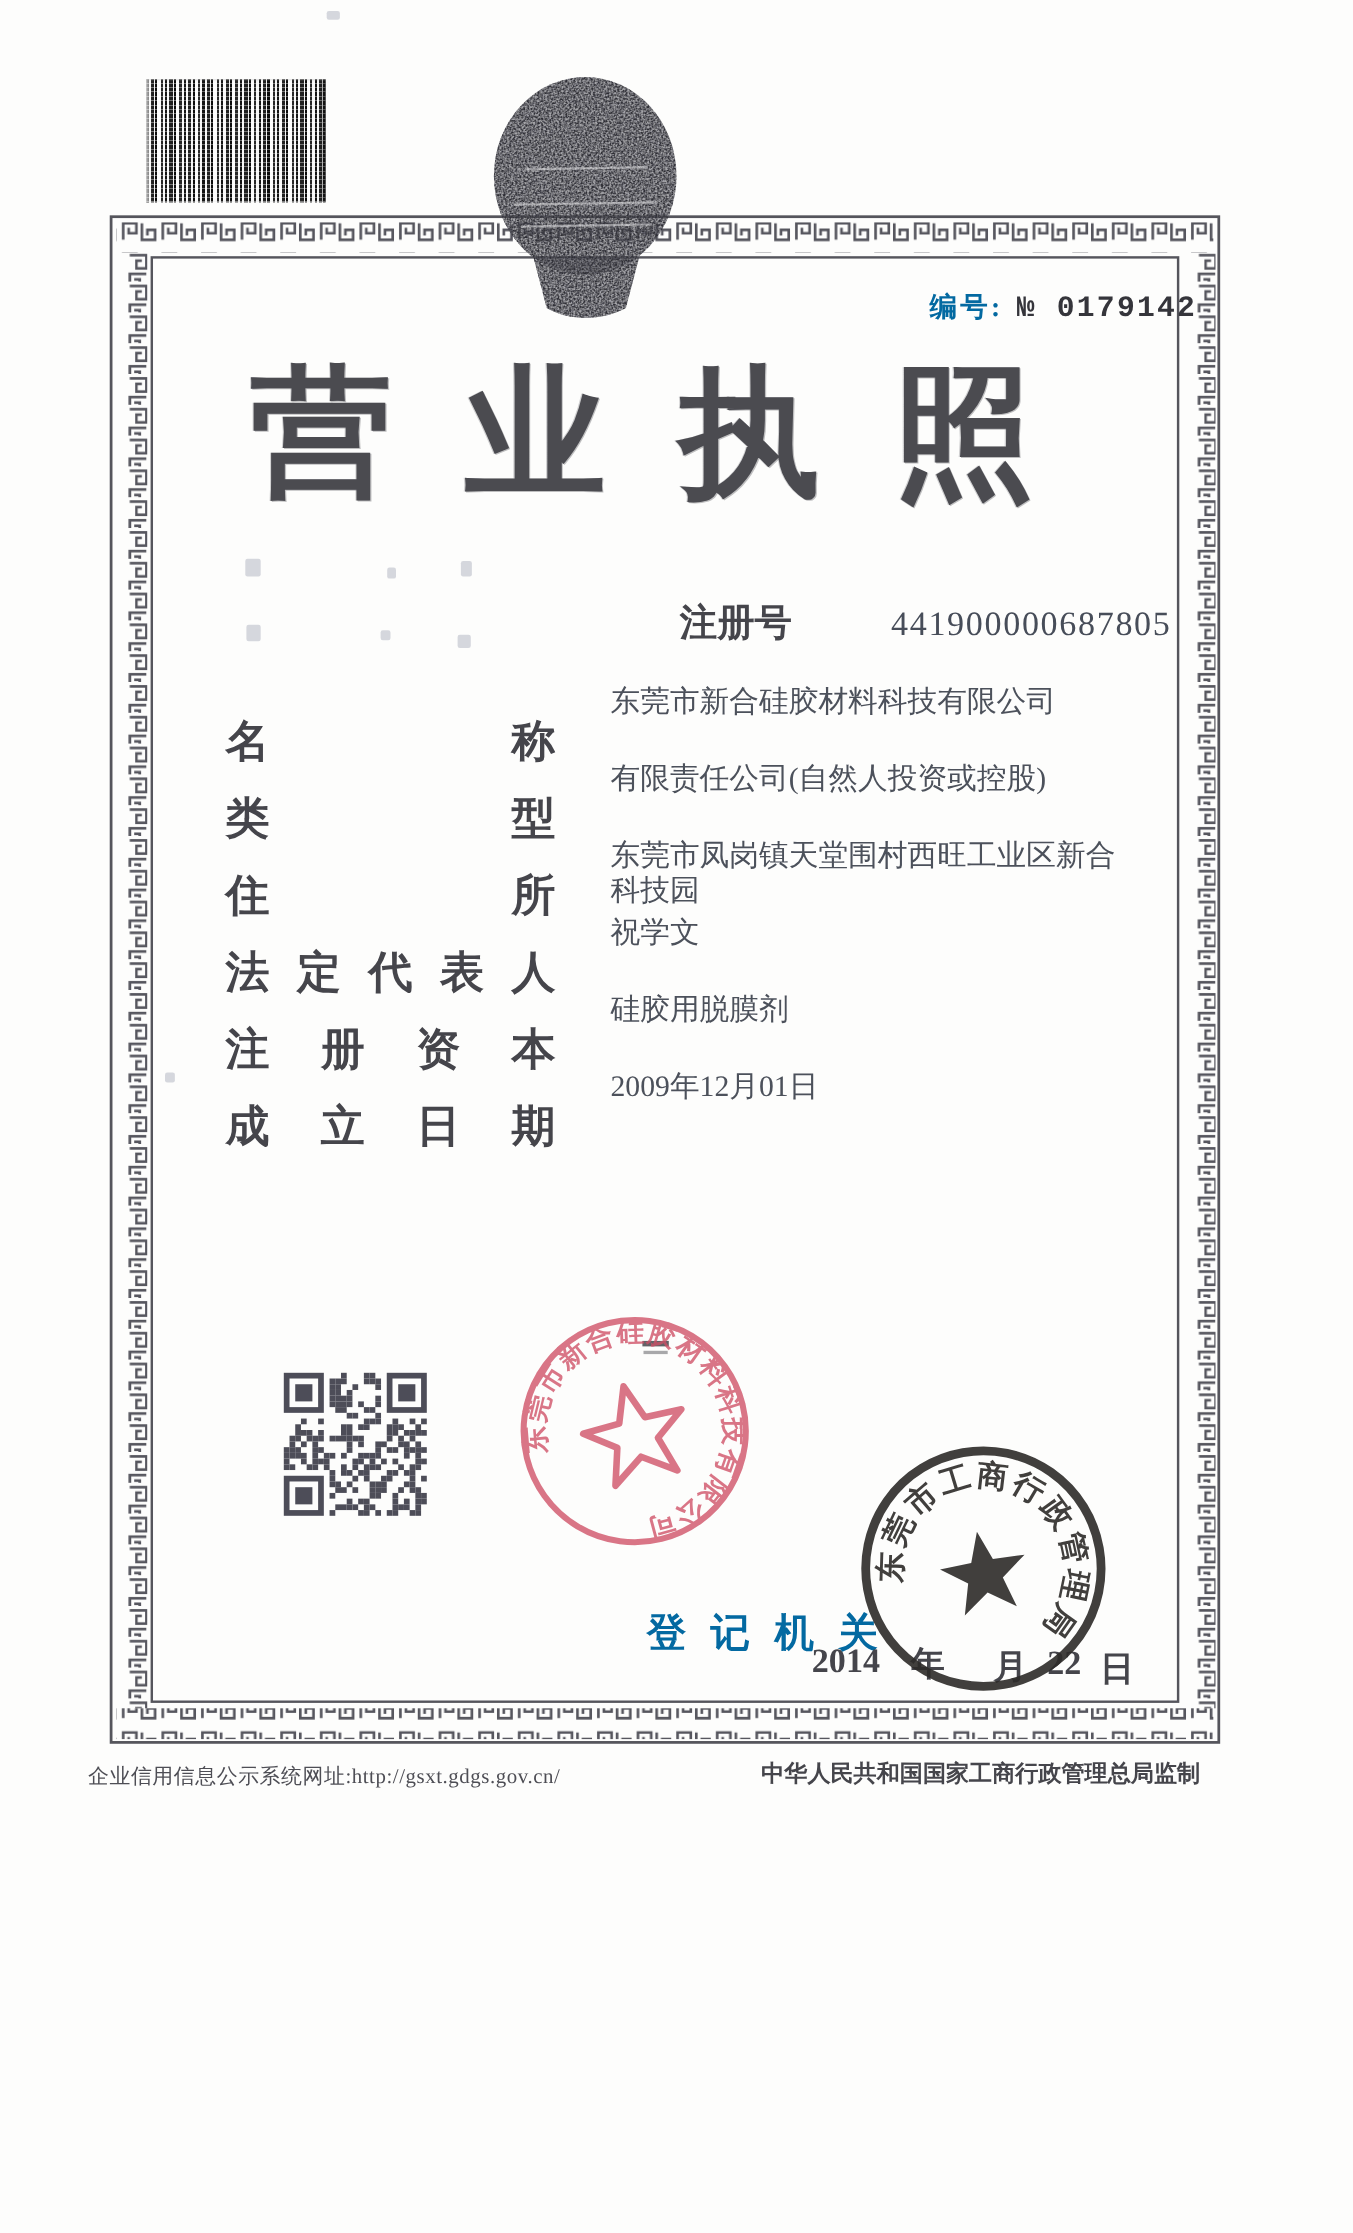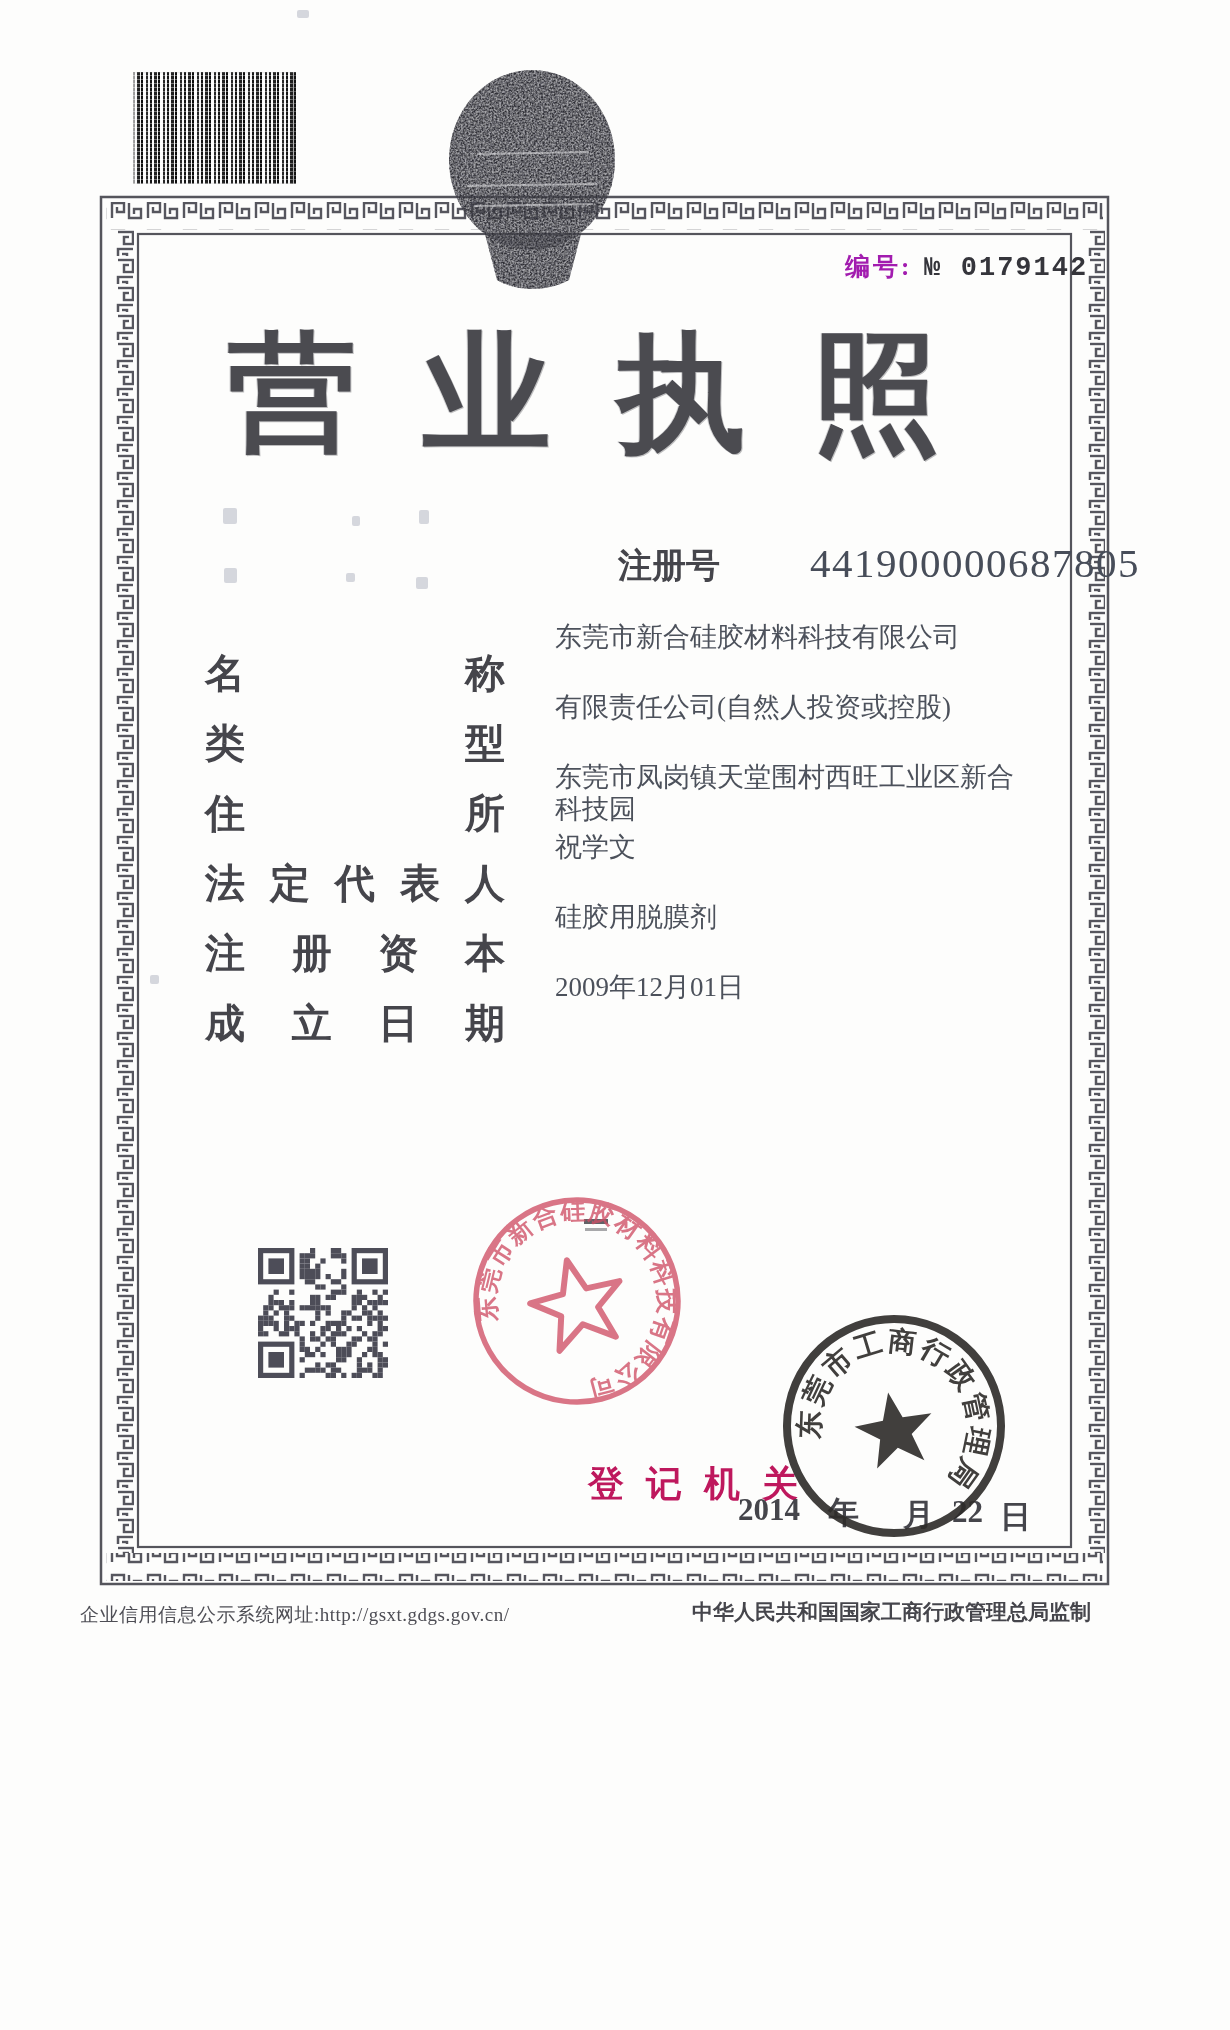--- a/index.html
+++ b/index.html
@@ -16,45 +16,45 @@
       repeating-linear-gradient(0deg, rgba(255,255,255,.38) 0 1px, transparent 1px 4px),
       repeating-linear-gradient(90deg,
         #181818 0 2px, #f4f4f4 2px 4px, #242424 4px 7px, #efefef 7px 8px,
         #101010 8px 10px, #f7f7f7 10px 13px, #2a2a2a 13px 15px, #f2f2f2 15px 17px),
       repeating-linear-gradient(90deg, rgba(250,250,250,.55) 0 1px, transparent 1px 6px);
     filter:blur(.45px) contrast(1.04);
     box-shadow:inset 3px 0 2px rgba(255,255,255,.6), inset -4px 0 2px rgba(40,40,40,.35);
   }
   
   .serial{position:absolute;left:845px;top:250px;display:flex;align-items:baseline;gap:12px;}
-  .serial .lbl{font-size:25px;letter-spacing:3px;color:#a21caf;font-weight:600;}
+  .serial .lbl{font-size:25px;letter-spacing:3px;color:#0369a1;font-weight:600;margin-top:12px;}
   .serial .val{font-size:27px;font-family:"Liberation Mono","DejaVu Sans Mono",monospace;color:#35353b;font-weight:700;letter-spacing:2px;text-align:right;}
   
   .title{
     position:absolute;left:228px;top:330px;width:712px;display:flex;justify-content:space-between;
     font-size:128px;font-weight:700;color:#3e3e44;line-height:1;
     text-shadow:1px 1px 0 rgba(60,60,66,.35), -1px 0 0 rgba(60,60,66,.25);
     opacity:.93;
   }
   
   .regno{position:absolute;left:618px;top:528px;display:flex;align-items:baseline;}
   .regno .lbl{font-size:34px;font-weight:600;color:#45454b;width:158px;display:flex;justify-content:space-between;margin-top:15px;}
-  .regno .val{font-size:41px;margin-left:34px;color:#474d59;letter-spacing:1.5px;}
+  .regno .val{font-size:31px;margin-left:34px;color:#474d59;letter-spacing:1.5px;}
   
   .rows{position:absolute;left:205px;top:612px;width:825px;}
   .row{display:flex;align-items:flex-start;height:70px;}
   .row .lbl{
     width:300px;flex:0 0 300px;font-size:40px;font-weight:600;color:#45454b;line-height:1.1;
     text-align:justify;text-align-last:justify;margin-top:40px;
   }
   .row .val{margin-left:50px;padding-top:9px;font-size:27px;color:#4c515b;line-height:1.2;}
   .row.scope{height:auto;}
   .row.scope .val{font-size:22px;line-height:1.3;padding-top:4px;width:470px;color:#4c515b;}
   
-  .registrar{position:absolute;left:588px;top:1460px;font-size:36px;font-weight:600;color:#be185d;letter-spacing:22px;}
+  .registrar{position:absolute;left:588px;top:1460px;font-size:36px;font-weight:600;color:#0369a1;letter-spacing:22px;}
   .datetoken{position:absolute;font-size:31px;color:#45454b;font-weight:600;text-align:right;}
   
   .footer-left{position:absolute;left:80px;top:1602px;font-size:19px;color:#4e4e55;letter-spacing:.5px;}
   .footer-right{position:absolute;left:692px;top:1598px;font-size:21px;color:#45454b;font-weight:600;}
   
   .speck{position:absolute;background:#8e93a6;border-radius:2px;opacity:.35;filter:blur(.6px);}
   .smudge{position:absolute;left:584px;top:1219px;width:24px;height:5px;background:#3c3c42;opacity:.8;box-shadow:0 8px 0 -1px rgba(60,60,66,.55);}
   svg{position:absolute;overflow:visible;}
 </style>
 </head>

